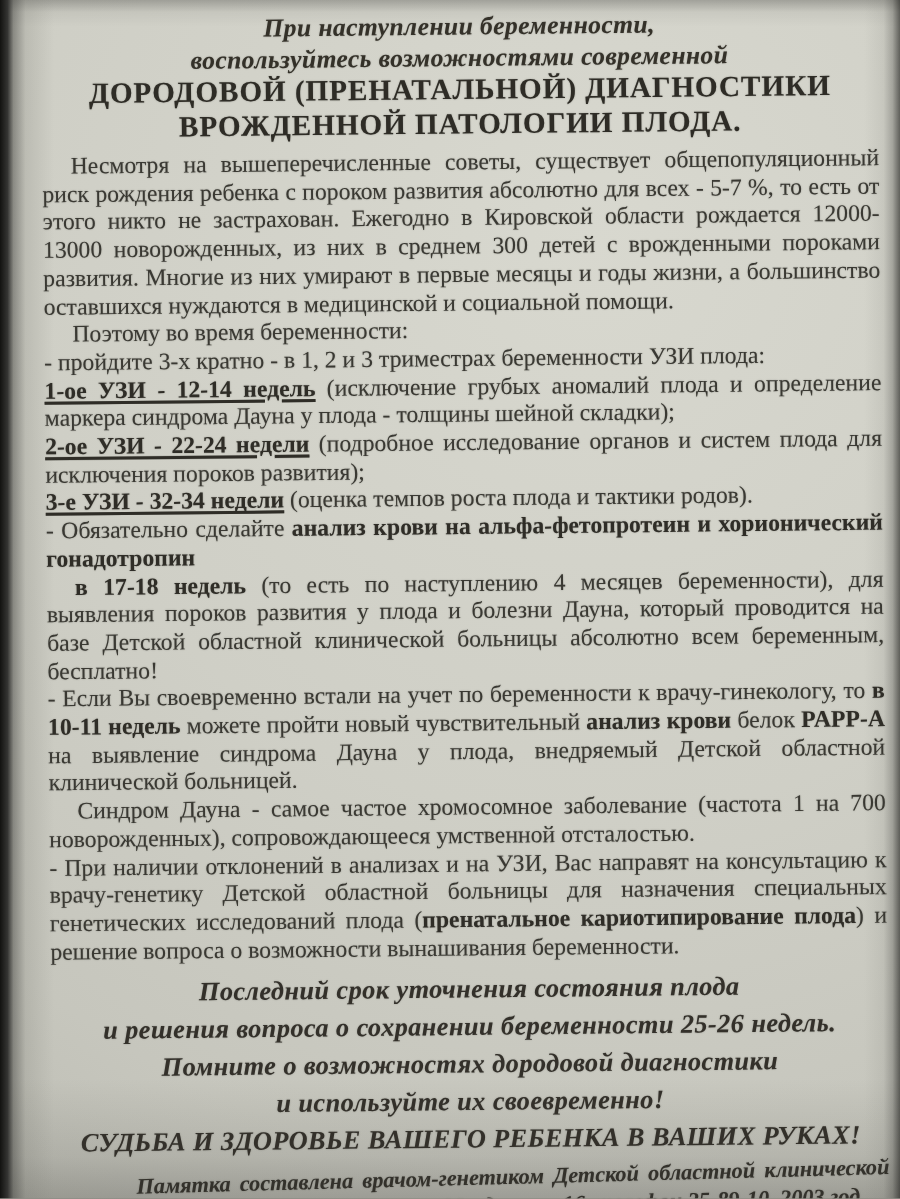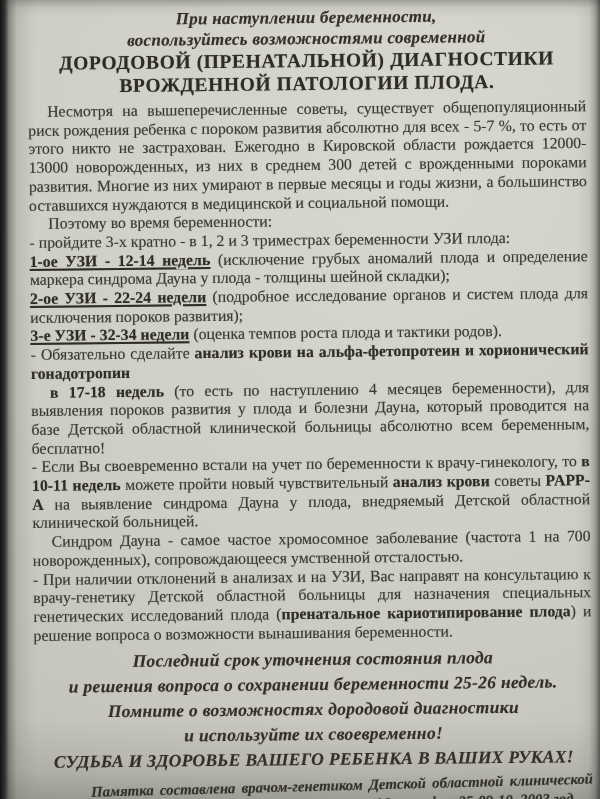--- a/index.html
+++ b/index.html
@@ -112,21 +112,21 @@
     <p class="body"><span class="term">1-ое УЗИ - 12-14 недель</span><span> (исключение грубых аномалий плода и определение маркера синдрома Дауна у плода - толщины шейной складки);</span></p>
 
     <p class="body"><span class="term">2-ое УЗИ - 22-24 недели</span><span> (подробное исследование органов и систем плода для исключения пороков развития);</span></p>
 
     <p class="body"><span class="term">3-е УЗИ - 32-34 недели</span><span> (оценка темпов роста плода и тактики родов).</span></p>
 
     <p class="body"><span>- Обязательно сделайте </span><b>анализ крови на альфа-фетопротеин и хорионический гонадотропин</b></p>
 
     <p class="body ind"><b>в 17-18 недель</b><span> (то есть по наступлению 4 месяцев беременности), для выявления пороков развития у плода и болезни Дауна, который проводится на базе Детской областной клинической больницы абсолютно всем беременным, бесплатно!</span></p>
 
-    <p class="body"><span>- Если Вы своевременно встали на учет по беременности к врачу-гинекологу, то </span><b>в 10-11 недель</b><span> можете пройти новый чувствительный </span><b>анализ крови</b><span> советы </span><b>PAPP-A</b><span> на выявление синдрома Дауна у плода, внедряемый Детской областной клинической больницей.</span></p>
+    <p class="body"><span>- Если Вы своевременно встали на учет по беременности к врачу-гинекологу, то </span><b>в 10-11 недель</b><span> можете пройти новый чувствительный </span><b>анализ крови</b><span> белок </span><b>PAPP-A</b><span> на выявление синдрома Дауна у плода, внедряемый Детской областной клинической больницей.</span></p>
 
     <p class="body ind">Синдром Дауна - самое частое хромосомное заболевание (частота 1 на 700 новорожденных), сопровождающееся умственной отсталостью.</p>
 
     <p class="body"><span>- При наличии отклонений в анализах и на УЗИ, Вас направят на консультацию к врачу-генетику Детской областной больницы для назначения специальных генетических исследований плода (</span><b>пренатальное кариотипирование плода</b><span>) и решение вопроса о возможности вынашивания беременности.</span></p>
 
     <div class="closing">
       <p>Последний срок уточнения состояния плода</p>
       <p>и решения вопроса о сохранении беременности 25-26 недель.</p>
       <p>Помните о возможностях дородовой диагностики</p>
       <p>и используйте их своевременно!</p>

